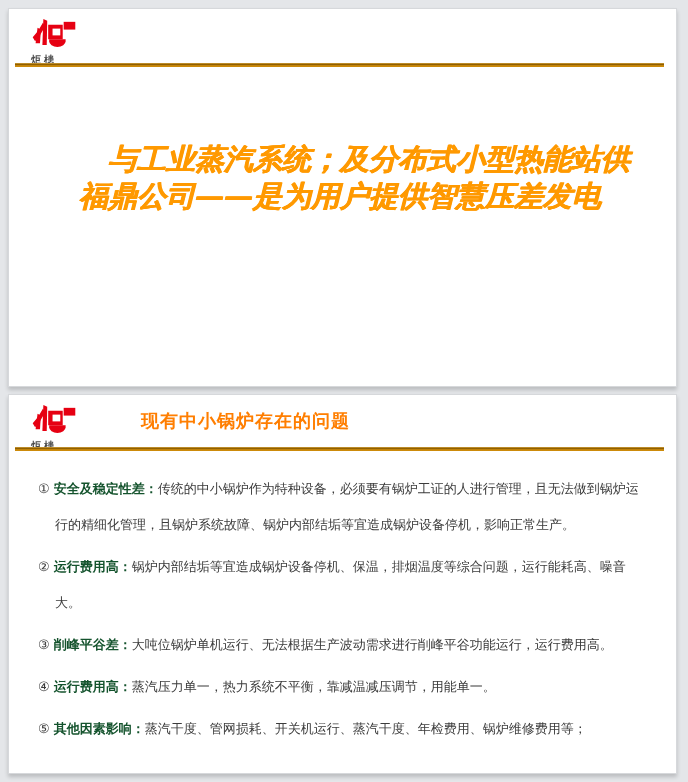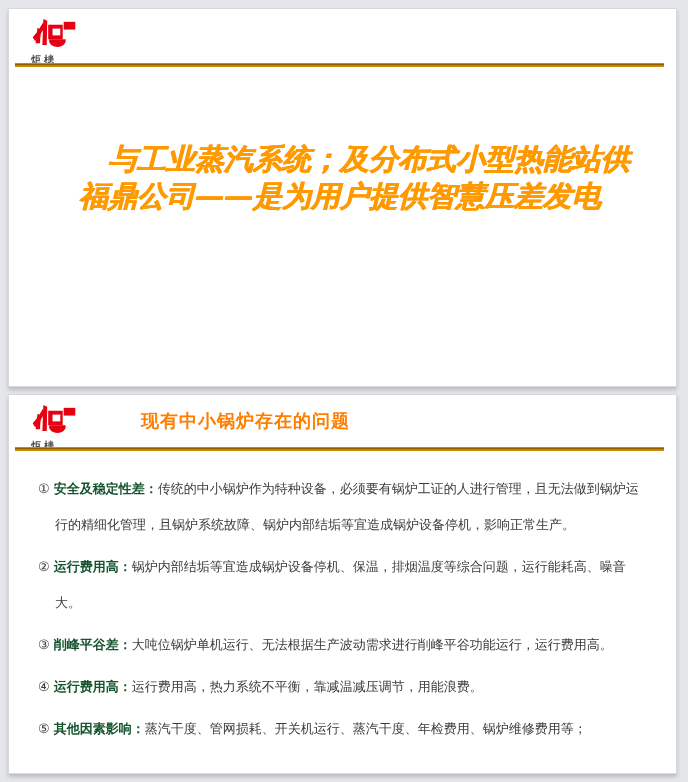--- a/index.html
+++ b/index.html
@@ -124,21 +124,21 @@
 
       <div class="problem-item">
         <span class="num">②</span><span class="label">运行费用高：</span><span class="text">锅炉内部结垢等宜造成锅炉设备停机、保温，排烟温度等综合问题，运行能耗高、噪音大。</span>
       </div>
 
       <div class="problem-item">
         <span class="num">③</span><span class="label">削峰平谷差：</span><span class="text">大吨位锅炉单机运行、无法根据生产波动需求进行削峰平谷功能运行，运行费用高。</span>
       </div>
 
       <div class="problem-item">
-        <span class="num">④</span><span class="label">运行费用高：</span><span class="text">运行费用高，热力系统不平衡，靠减温减压调节，用能浪费。</span>
+        <span class="num">④</span><span class="label">运行费用高：</span><span class="text">蒸汽压力单一，热力系统不平衡，靠减温减压调节，用能单一。</span>
       </div>
 
       <div class="problem-item">
         <span class="num">⑤</span><span class="label">其他因素影响：</span><span class="text">蒸汽干度、管网损耗、开关机运行、蒸汽干度、年检费用、锅炉维修费用等；</span>
       </div>
 
     </div>
 
 </div>
 

